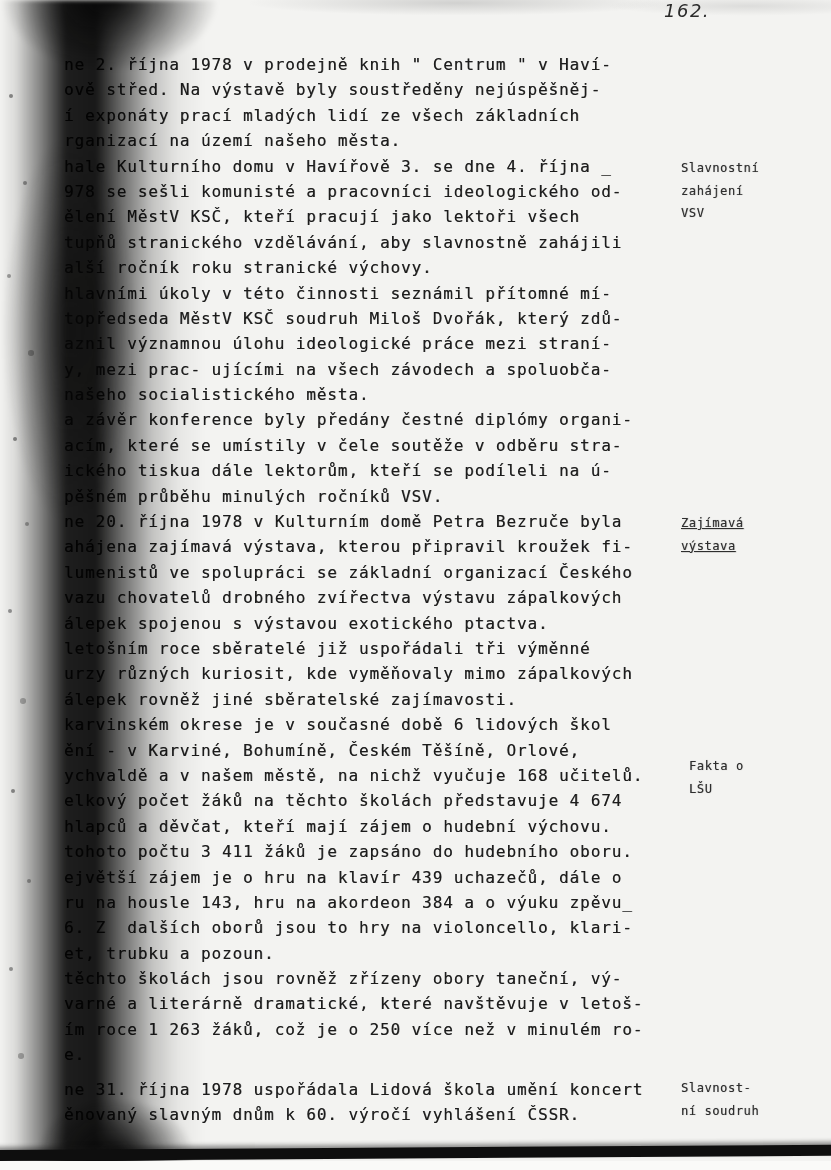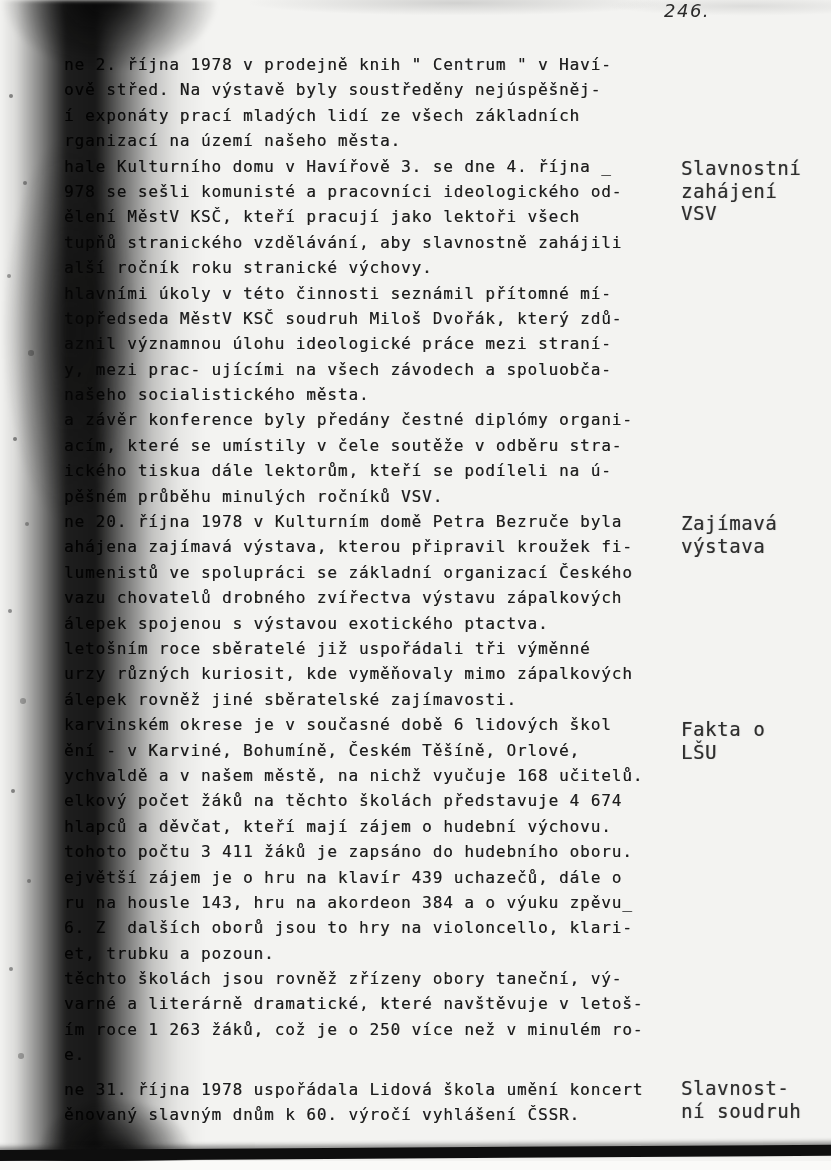--- a/index.html
+++ b/index.html
@@ -41,30 +41,30 @@
     text-shadow: 0.4px 0.3px 0.6px rgba(25,25,25,0.55);
   }
   .line { white-space: pre; height: 25.4px; }
   
   .line:nth-child(41) { margin-top: 9px; }
 
   
   .note {
     position: absolute;
     left: 681px;
-    font-size: 19px;
+    font-size: 12px;
     line-height: 22.5px;
     letter-spacing: 0.6px;
     color: #2e2e2e;
     white-space: pre;
     text-shadow: 0.4px 0.3px 0.7px rgba(40,40,40,0.5);
   }
   .note-0 { top: 157px; }
-  .note-1 { top: 512px; }
-  .note-2 { top: 718px; }
+  .note-1 { top: 512px; text-decoration: underline; }
+  .note-2 { top: 755px; margin-left: 8px; }
   .note-3 { top: 1077px; }
 
   
   .binding {
     position: absolute;
     left: 0; top: 0;
     width: 250px; height: 1170px;
     pointer-events: none;
     background:
       radial-gradient(ellipse 150px 100px at 110px 0px,   rgba(5,5,5,0.92), transparent 72%),
@@ -118,21 +118,21 @@
     left: 0; top: 1161px;
     width: 831px; height: 9px;
     background: #fafaf8;
   }
 </style>
 </head>
 <body>
 
 <div class="scan">
 
-  <div class="pagenum">246.</div>
+  <div class="pagenum">162.</div>
 
   <div class="body-col">
       <div class="line">ne 2. října 1978 v prodejně knih " Centrum " v Haví-</div>
       <div class="line">ově střed. Na výstavě byly soustředěny nejúspěšněj-</div>
       <div class="line">í exponáty prací mladých lidí ze všech základních</div>
       <div class="line">rganizací na území našeho města.</div>
       <div class="line">hale Kulturního domu v Havířově 3. se dne 4. října _</div>
       <div class="line">978 se sešli komunisté a pracovníci ideologického od-</div>
       <div class="line">ělení MěstV KSČ, kteří pracují jako lektoři všech</div>
       <div class="line">tupňů stranického vzdělávání, aby slavnostně zahájili</div>

